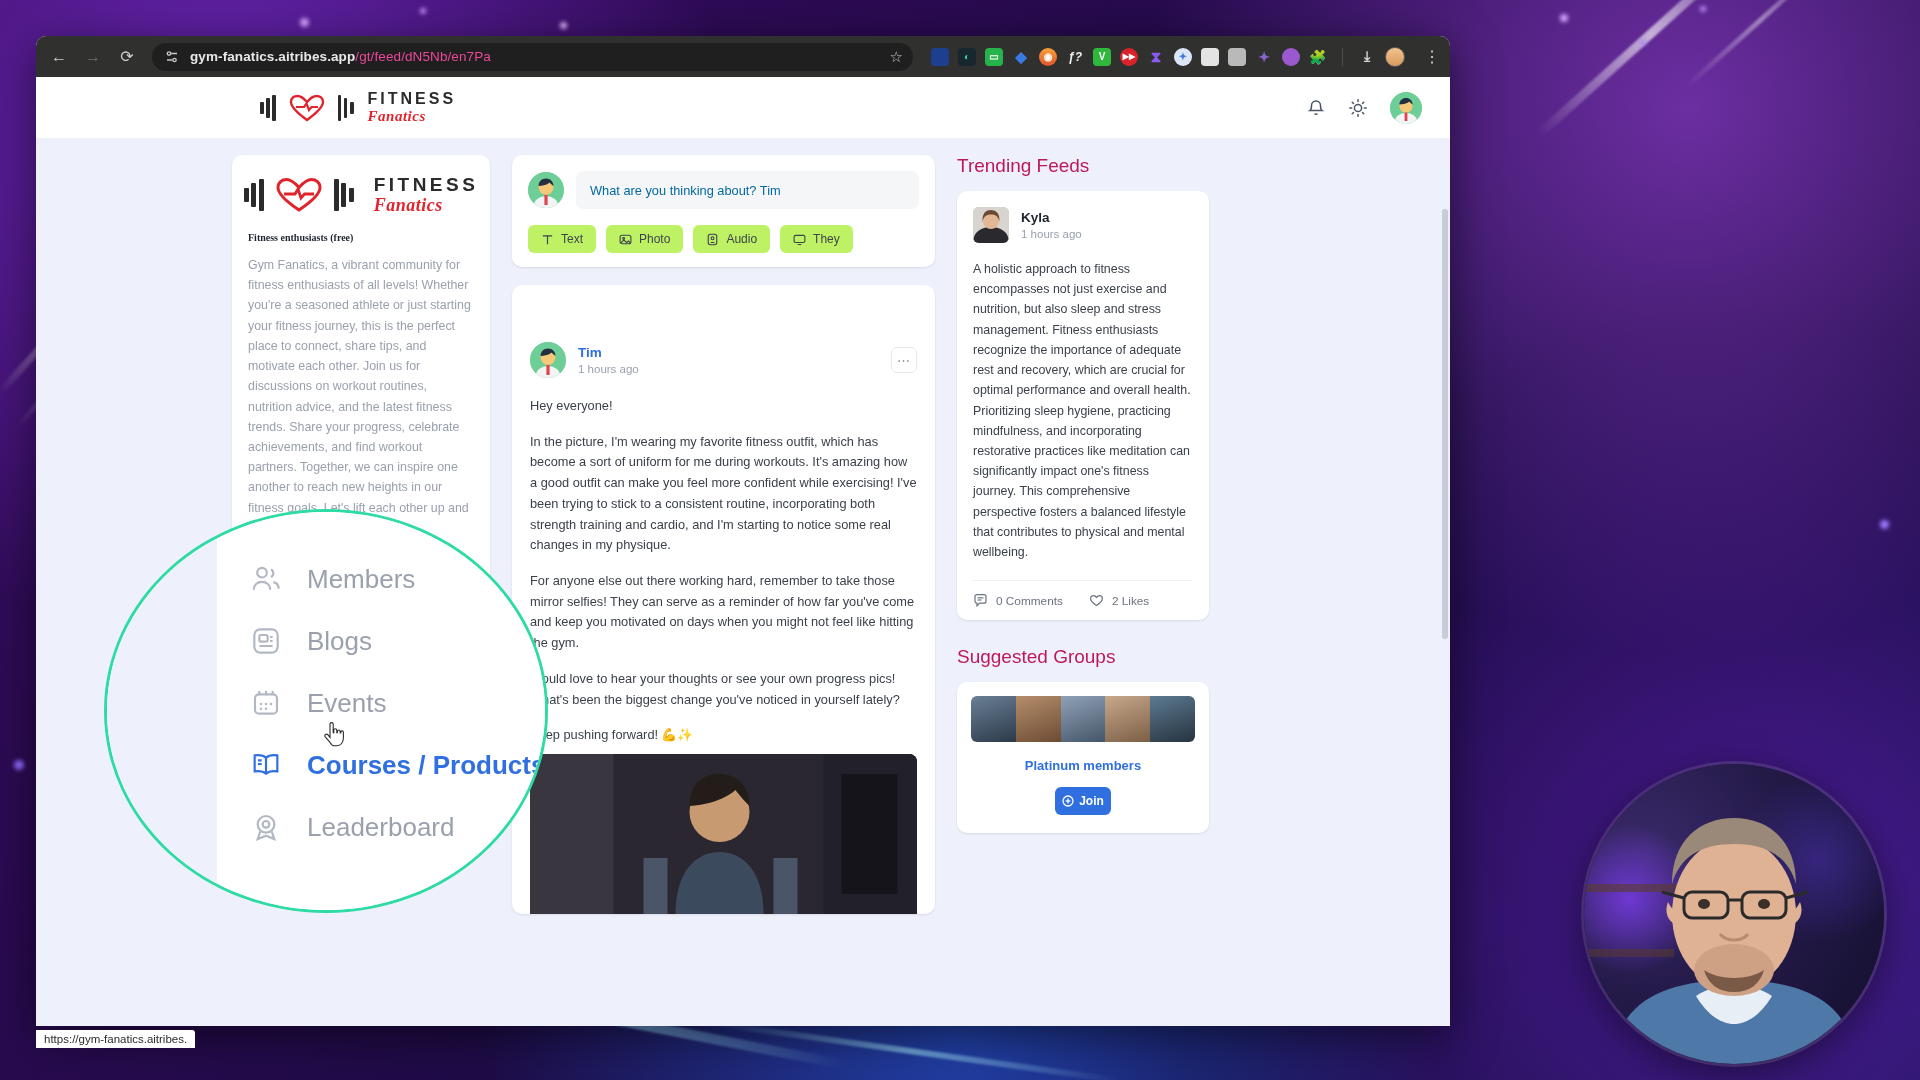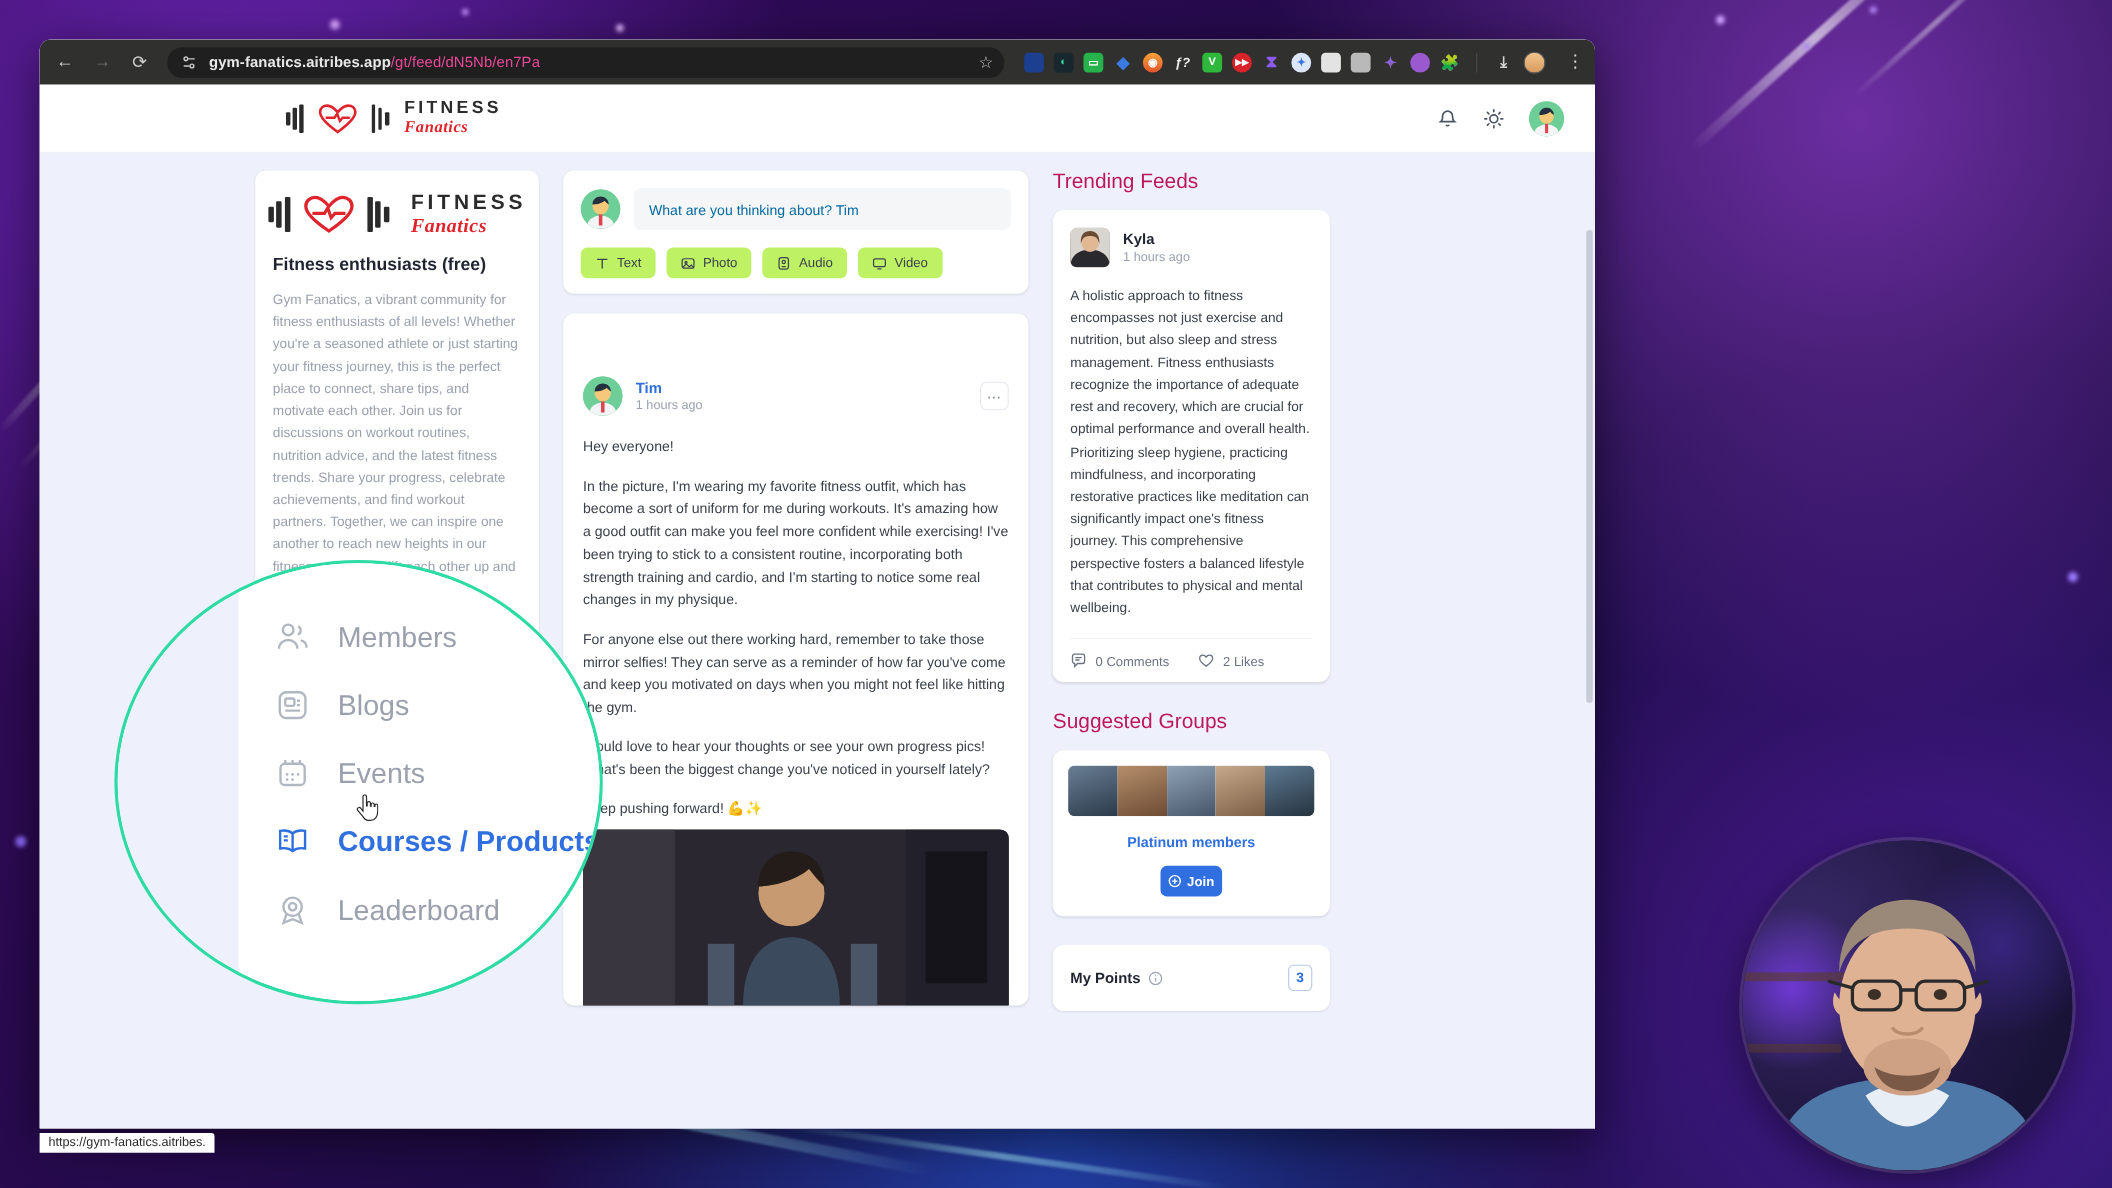--- a/index.html
+++ b/index.html
@@ -133,21 +133,21 @@
 
   .card {
     background:#fff; border-radius: 10px;
     box-shadow: 0 1px 3px rgba(16,24,40,.06), 0 1px 2px rgba(16,24,40,.04);
   }
 
   
   .community { padding: 20px 16px 8px; }
   .comm-logo { display:flex; align-items:center; justify-content:center; gap:10px; margin-bottom:18px;}
   .comm-logo .bars i { width:5px; }
-  .comm-title { font-size:16px; font-weight:700; color:#1f2430; margin-bottom:12px;}
+  .comm-title { font-size:10px; font-weight:700; color:#1f2430; margin-bottom:12px;font-family:Liberation Serif, serif;}
   .comm-desc { font-size:12.4px; line-height:1.63; color:#9aa1ad; }
 
   .menu { padding: 4px 0 14px;}
   .menu-item {
     display:flex; align-items:center; gap:12px;
     padding: 9px 18px; font-size:13px; color:#8b929e; cursor:pointer;
   }
   .menu-item .mi-ico { width:18px; height:18px; flex:none; color:#b2b8c2; display:flex;}
   .menu-item.active { color:#2f6fe0; font-weight:600;}
   .menu-item.active .mi-ico { color:#2f6fe0;}
@@ -536,21 +536,21 @@
                   <circle cx="7" cy="5.6" r="1.6"></circle>
                   <path d="M5 10.2h4"></path>
                 </svg>
               <span>Audio</span>
             </div>
             <div class="cbtn">
               <svg viewBox="0 0 14 14" fill="none" stroke="#3d434e" stroke-width="1.2">
                   <rect x="1.2" y="2.6" width="11.6" height="7.6" rx="1.6"></rect>
                   <path d="M5 12.4h4"></path>
                 </svg>
-              <span>Video</span>
+              <span>They</span>
             </div>
           </div>
         </div>
 
         <div class="card post">
           <div class="post-head">
             <span class="av">
               <svg viewBox="0 0 36 36" width="36" height="36">
                 <circle cx="18" cy="18" r="18" fill="#6dcf97"></circle>
                 <ellipse cx="18" cy="33" rx="12" ry="9" fill="#f2f4f6"></ellipse>
@@ -637,31 +637,20 @@
           <div class="join-btn">
             <svg width="12" height="12" viewBox="0 0 12 12" fill="none" stroke="#fff" stroke-width="1.3">
               <circle cx="6" cy="6" r="5"></circle>
                 <line x1="6" y1="3.6" x2="6" y2="8.4"></line>
                 <line x1="3.6" y1="6" x2="8.4" y2="6"></line>
             </svg>
             <span>Join</span>
           </div>
         </div>
 
-        <div class="card points-card">
-          <span class="points-label">
-            <span>My Points</span>
-            <svg width="13" height="13" viewBox="0 0 13 13" fill="none" stroke="#9aa1ad" stroke-width="1.1">
-              <circle cx="6.5" cy="6.5" r="5.5"></circle>
-                <line x1="6.5" y1="6" x2="6.5" y2="9.2"></line>
-                <circle cx="6.5" cy="3.9" r=".6" fill="#9aa1ad" stroke="none"></circle>
-            </svg>
-          </span>
-          <span class="points-badge">3</span>
-        </div>
       </div>
 
       <div class="page-scroll"></div>
     </div>
 
     <div class="magnifier">
       <div class="mag-strip"></div>
       <div class="mag-inner">
         <div style="height:36px"></div>
         <div class="mag-item">

